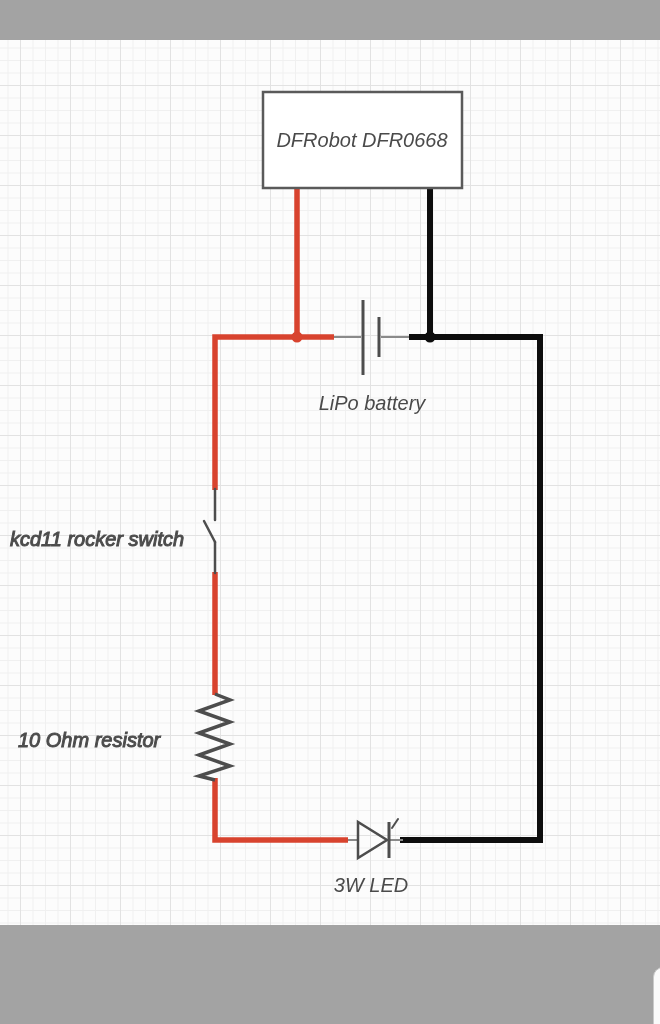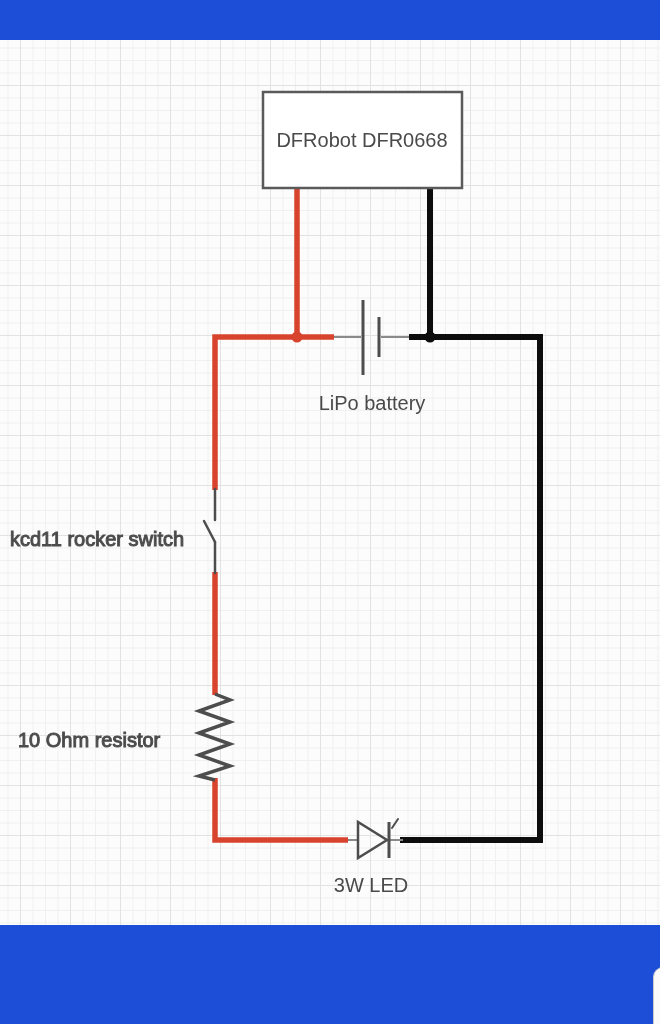--- a/index.html
+++ b/index.html
@@ -8,21 +8,22 @@
     width: 660px;
     height: 1024px;
     overflow: hidden;
     background: #f1f2f1;
     font-family: "Liberation Sans", sans-serif;
   }
   .screen {
     position: relative;
     width: 660px;
     height: 1024px;
-    background: #1d4ed8;
+    background: #a3a3a3;
+    font-style: italic;
   }
   
   .canvas {
     position: absolute;
     left: 0;
     top: 40px;
     width: 660px;
     height: 885px;
     background-color: #fcfcfc;
     background-image:

